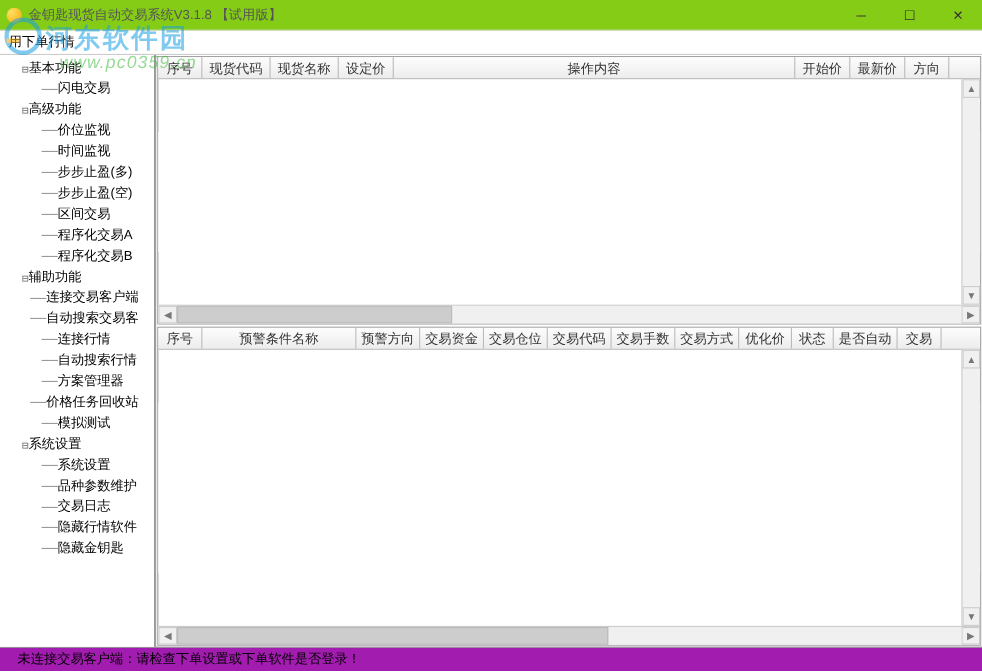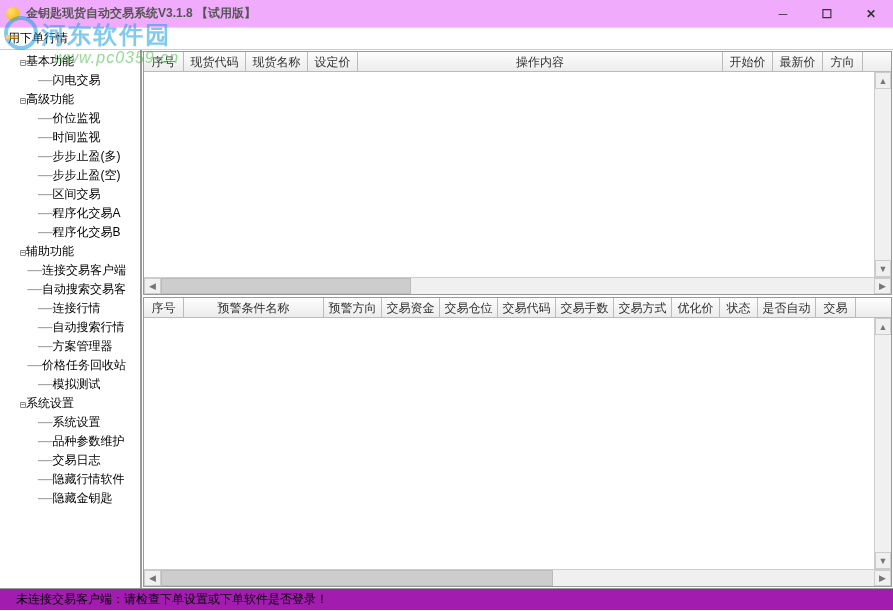--- a/index.html
+++ b/index.html
@@ -1,18 +1,18 @@
 <!DOCTYPE html>
 <html><head>
   <meta charset="utf-8">
   <style>
     * { margin: 0; padding: 0; box-sizing: border-box; font-family: "Microsoft YaHei", SimSun, sans-serif; font-size: 12px; }
     body { width: 893px; height: 611px; background: #fff; overflow: hidden; position: relative; }
     
-    .titlebar { height: 28px; background: #f0abfc; border-bottom: 1px solid #ddd; display: flex; align-items: center; padding-left: 6px; font-weight: bold; }
+    .titlebar { height: 28px; background: #84cc16; border-bottom: 1px solid #ddd; display: flex; align-items: center; padding-left: 6px; }
     .titlebar-icon { width: 14px; height: 14px; border-radius: 50%; background: radial-gradient(circle at 30% 30%, #ffe066, #f4a800); margin-right: 6px; }
     .titlebar-text { flex: 1; color: #555; }
     .winbtn { width: 44px; height: 28px; display: flex; align-items: center; justify-content: center; color: #333; cursor: pointer; }
     
     .menubar { height: 22px; display: flex; align-items: center; padding-left: 4px; border-bottom: 1px solid #ccc; position: relative; }
     .menubar span { padding: 2px 4px; cursor: pointer; }
     
     .watermark { position: absolute; top: 16px; left: 4px; opacity: 0.55; z-index: 100; pointer-events: none; }
     .wm-logo { display: inline-block; vertical-align: middle; }
     .wm-logo-ring { width: 34px; height: 34px; border: 4px solid #1ca0e3; border-radius: 50%; display: inline-block; position: relative; }

